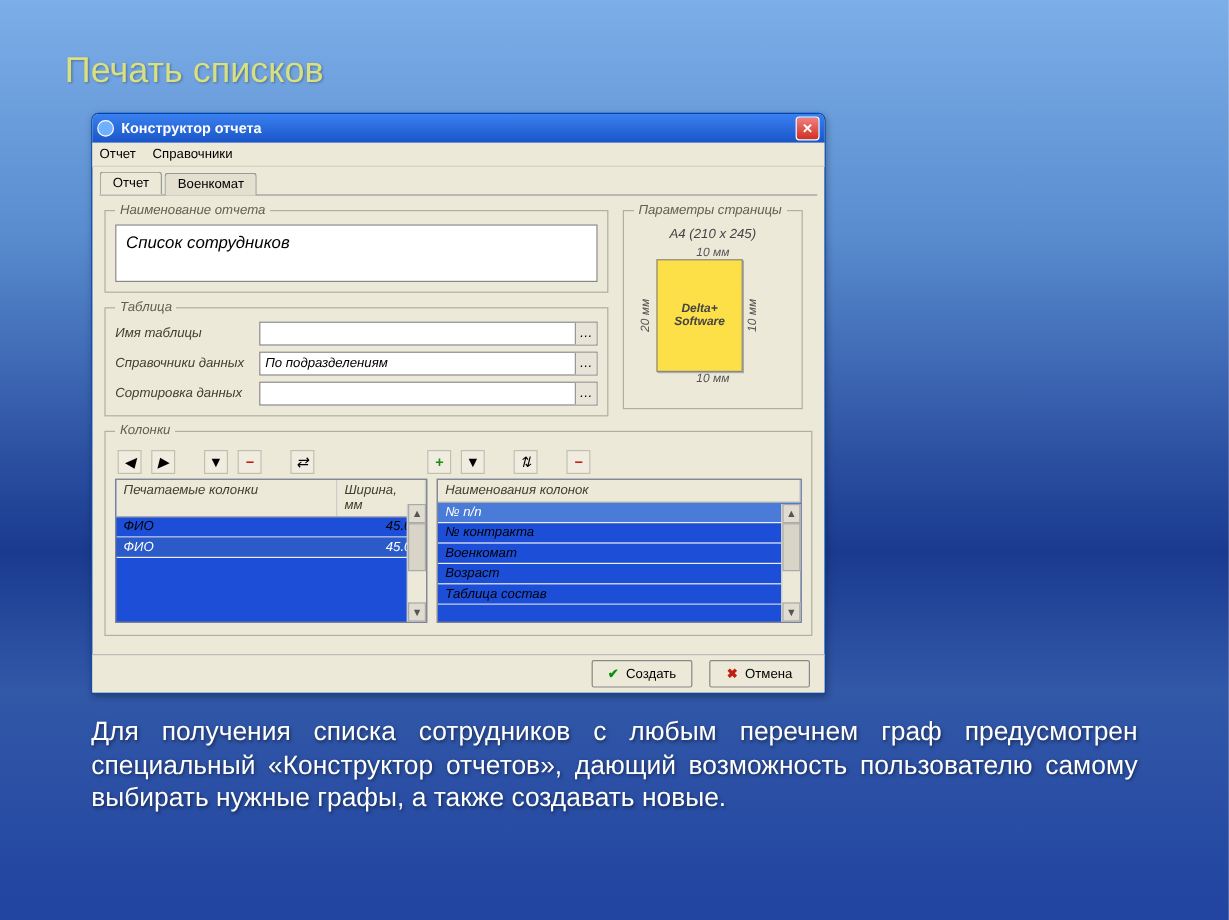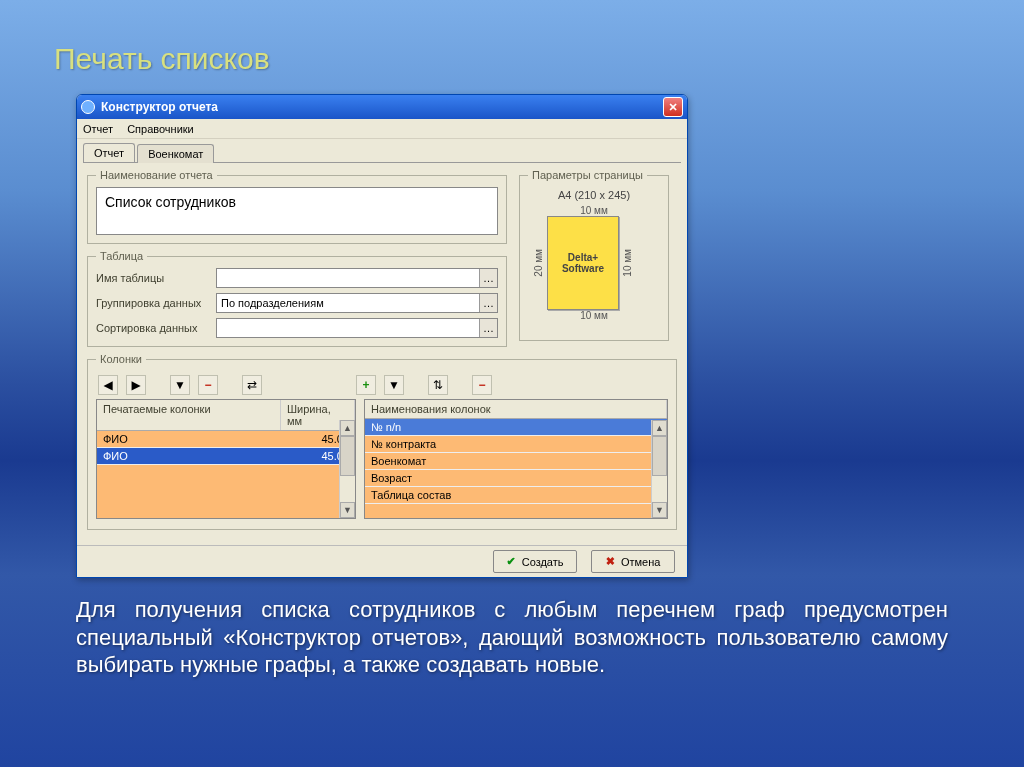--- a/index.html
+++ b/index.html
@@ -73,20 +73,21 @@
   background: #ece9d8;
   margin: 0 6px;
   border-top: 1px solid #999;
   padding: 6px 4px;
 }
 fieldset {
   border: 1px solid #b0b0a0;
   margin-bottom: 6px;
   padding: 6px 8px 8px 8px;
   position: relative;
+  font-style: italic;
 }
 legend { padding: 0 4px; color: #606050; font-size: 11px; }
 .input, .combo {
   background: #fff; border: 1px solid #888;
   height: 20px; padding: 2px 4px; font-size: 11px;
   display: flex; align-items: center;
 }
 .report-name-box { width: 100%; height: 48px; background: #fff; border: 1px solid #888; padding: 6px 8px; font-size: 14px; }
 .row { display: flex; align-items: center; margin-bottom: 5px; }
 .row .lbl { width: 120px; color: #404030; }
@@ -99,21 +100,21 @@
 .page-preview .mid { display: flex; align-items: center; }
 .page-preview .side-lbl { writing-mode: vertical-rl; transform: rotate(180deg); font-size: 10px; color: #555; padding: 0 3px; }
 .page-preview .sheet { width: 72px; height: 94px; background: #fde047; border: 1px solid #888; box-shadow: 1px 1px 0 #aaa; display:flex;align-items:center;justify-content:center;text-align:center;font-weight:bold;font-size:10px;padding:4px;color:#444;}
 .upper-block { position: relative; height: 184px; }
 .upper-left { width: 420px; }
 .toolbar { display: flex; gap: 8px; padding: 4px 2px; align-items: center; }
 .tool-btn { width: 20px; height: 20px; border: 1px solid #c0c0b0; background: #f0ede0; cursor: pointer; display:flex;align-items:center;justify-content:center; font-size: 12px; }
 .tool-btn.add { color: #1a9010; font-weight: bold; }
 .tool-btn.del { color: #c02010; font-weight: bold; }
 .columns-area { display: flex; gap: 8px; }
-.grid { background: #fdba74; border: 1px solid #888; position: relative; }
+.grid { background: #1d4ed8; border: 1px solid #888; position: relative; }
 .grid-left { width: 260px; height: 120px; }
 .grid-right { flex: 1; height: 120px; }
 .grid-header { display: flex; background: #ece9d8; border-bottom: 1px solid #aaa; }
 .grid-header .hcell { padding: 3px 6px; font-size: 11px; color: #404030; border-right: 1px solid #ccc; }
 .grid-body { overflow-y: auto; max-height: 98px; }
 .grid-row { display: flex; border-bottom: 1px solid #eee; }
 .grid-row.selected { background: #2a5bc8; color: #fff; }
 .grid-row.highlighted { background: #4a7bd8; color: #fff; }
 .gcell { padding: 2px 6px; font-size: 11px; }
 .scrollbar { position: absolute; right: 0; top: 20px; bottom: 0; width: 16px; background: #ece9d8; border-left: 1px solid #ccc; }
@@ -165,21 +166,21 @@
         <fieldset>
           <legend>Таблица</legend>
           <div class="row">
             <div class="lbl">Имя таблицы</div>
             <div class="combo">
               <span></span>
               <div class="dots">…</div>
             </div>
           </div>
           <div class="row">
-            <div class="lbl">Группировка данных</div>
+            <div class="lbl">Справочники данных</div>
             <div class="combo">
               <span>По подразделениям</span>
               <div class="dots">…</div>
             </div>
           </div>
           <div class="row" style="margin-bottom:0">
             <div class="lbl">Сортировка данных</div>
             <div class="combo">
               <span></span>
               <div class="dots">…</div>

